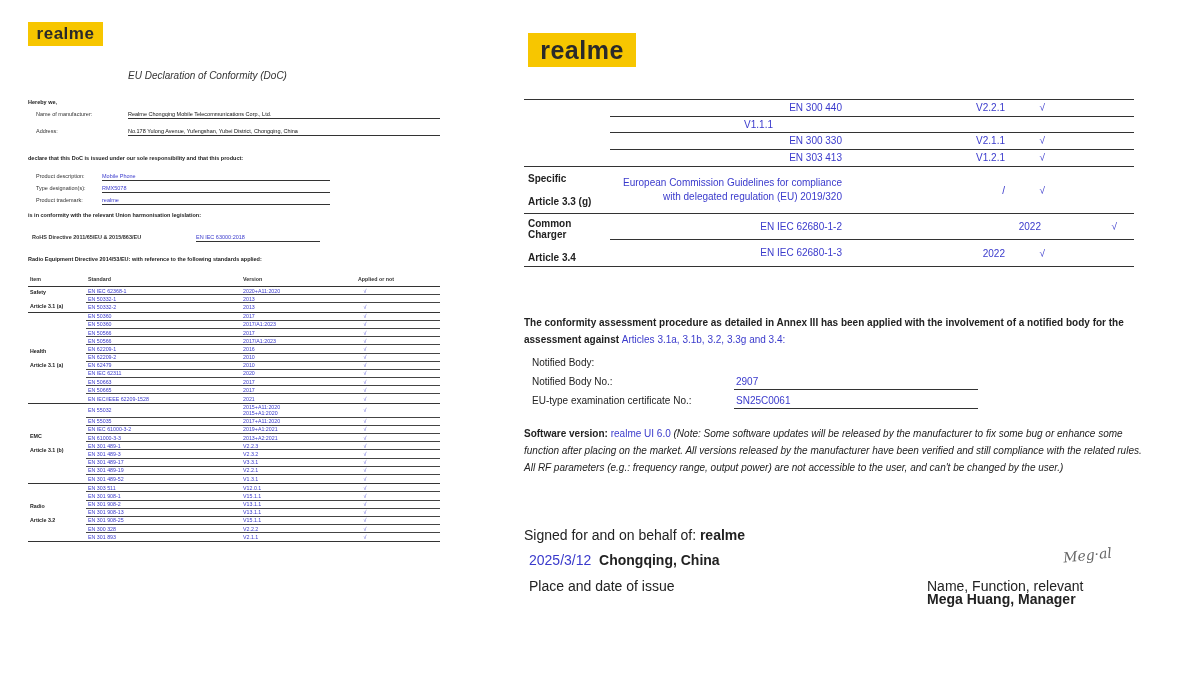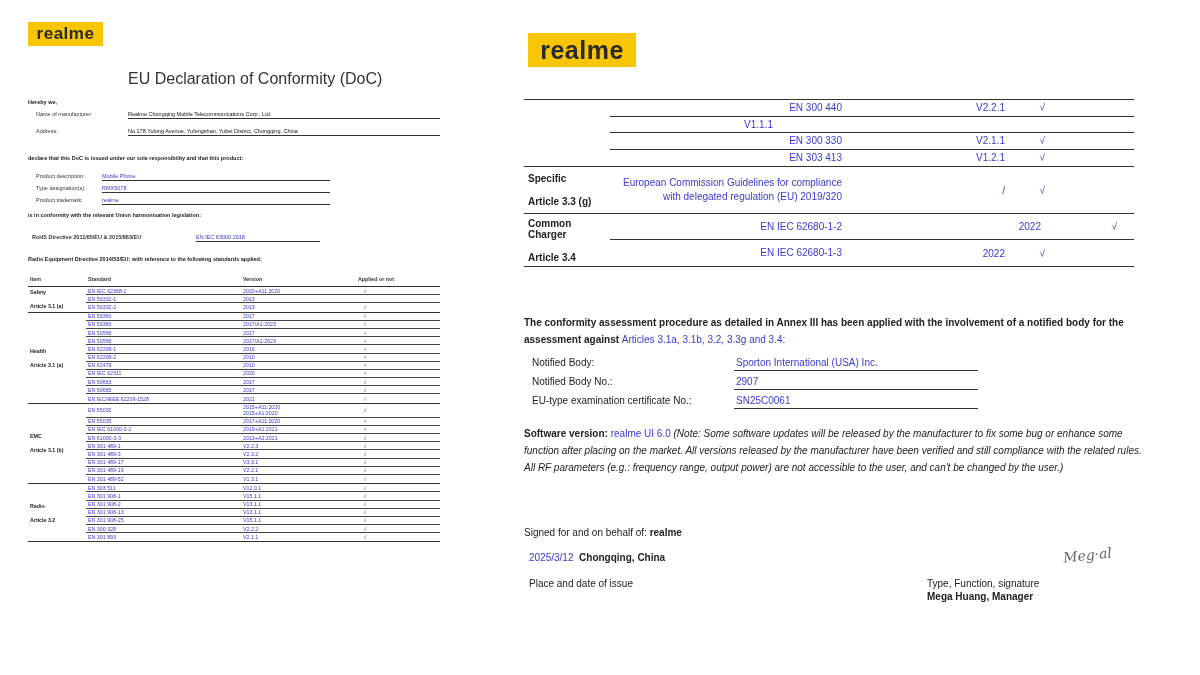--- a/index.html
+++ b/index.html
@@ -5,21 +5,21 @@
   * { box-sizing: border-box; margin: 0; padding: 0; }
   html, body { width: 1200px; height: 675px; background: #ffffff; overflow: hidden; }
   body { font-family: "Liberation Sans", "DejaVu Sans", sans-serif; color: #111; position: relative; }
 
   .logo { position: absolute; background: #f7c600; color: #2a2a2a; font-weight: bold; display: flex; align-items: center; justify-content: center; letter-spacing: 0.5px; }
   .logo.left { left: 28px; top: 22px; width: 75px; height: 24px; font-size: 17px; }
   .logo.right { left: 528px; top: 33px; width: 108px; height: 34px; font-size: 25px; }
 
   
   .left-page { position: absolute; left: 0; top: 0; width: 460px; height: 675px; font-size: 5.5px; }
-  .doc-title { position: absolute; left: 128px; top: 70px; font-size: 16px; color: #333; }
+  .doc-title { position: absolute; left: 128px; top: 70px; font-size: 10px; color: #333; font-style: italic; }
   .lp-text { position: absolute; font-weight: bold; font-size: 5.5px; color: #222; white-space: nowrap; }
   .kv { position: absolute; display: flex; font-size: 5.5px; }
   .kv .k { width: 92px; color: #333; }
   .kv .v { border-bottom: 1px solid #333; padding-bottom: 1px; }
   .blue { color: #3a3acc; }
 
   .ltable { position: absolute; left: 28px; top: 276px; width: 412px; font-size: 5.3px; }
   .lhead { display: flex; font-weight: bold; color: #333; height: 10px; }
   .lgroup { display: flex; border-top: 1.2px solid #333; }
   .lgroup .glabel { width: 58px; font-weight: bold; color: #222; display: flex; flex-direction: column; justify-content: center; gap: 8px; padding-left: 2px; }
@@ -50,21 +50,21 @@
   .assess { position: absolute; left: 524px; top: 314px; width: 620px; font-size: 10px; font-weight: bold; color: #222; line-height: 17px; }
   .assess .blue { font-weight: normal; }
   .nb { position: absolute; left: 532px; display: flex; font-size: 10px; color: #222; }
   .nb .k { width: 202px; }
   .nb .v { width: 244px; color: #3a3acc; border-bottom: 1.2px solid #333; padding-bottom: 2px; padding-left: 2px; }
 
   .sw { position: absolute; left: 524px; top: 425px; width: 620px; font-size: 10px; line-height: 17px; color: #222; font-style: italic; }
   .sw b { font-style: normal; }
   .sw .ver { font-style: normal; color: #3a3acc; }
 
-  .sign { position: absolute; font-size: 10px; color: #222; white-space: nowrap; }
+  .sign { position: absolute; font-size: 14px; color: #222; white-space: nowrap; }
   .signature { position: absolute; left: 1063px; top: 547px; font-family: "DejaVu Serif", serif; font-style: italic; font-size: 14px; color: #666; transform: rotate(-6deg); }
 </style>
 </head>
 <body>
 
 <div class="left-page">
   <div class="logo left">realme</div>
   <div class="doc-title">EU Declaration of Conformity (DoC)</div>
 
   <div class="lp-text" style="left:28px;top:99px;">Hereby we,</div>
@@ -360,21 +360,20 @@
       </div>
   </div>
 </div>
 
 <div class="assess">
   <span>The conformity assessment procedure as detailed in Annex III has been applied with the involvement of a notified body for the assessment against </span><span class="blue">Articles 3.1a, 3.1b, 3.2, 3.3g and 3.4:</span>
 </div>
 
 <div class="nb" style="top:357px;">
   <span class="k">Notified Body:</span>
-  <span class="v">Sporton International (USA) Inc.</span>
 </div>
 <div class="nb" style="top:376px;">
   <span class="k">Notified Body No.:</span>
   <span class="v">2907</span>
 </div>
 <div class="nb" style="top:395px;">
   <span class="k">EU-type examination certificate No.:</span>
   <span class="v">SN25C0061</span>
 </div>
 
@@ -385,13 +384,13 @@
 
 <div class="sign" style="left:524px;top:527px;">
   <span>Signed for and on behalf of: </span><b>realme</b>
 </div>
 <div class="sign" style="left:529px;top:552px;">
   <span class="blue">2025/3/12</span>&nbsp;&nbsp;<b>Chongqing, China</b>
 </div>
 <div class="sign" style="left:529px;top:578px;">Place and date of issue</div>
 <div class="sign" style="left:927px;top:552px;font-weight:bold;margin-top:39px;">Mega Huang, Manager</div>
 <div class="signature">Meg·al</div>
-<div class="sign" style="left:927px;top:578px;">Type, Function, signature</div>
+<div class="sign" style="left:927px;top:578px;">Name, Function, relevant</div>
 
 </body></html>

